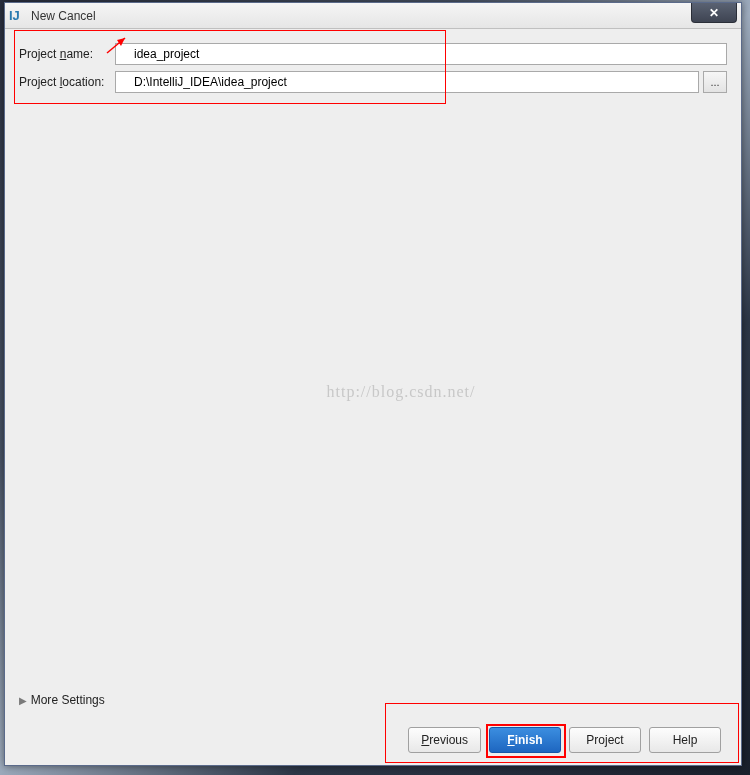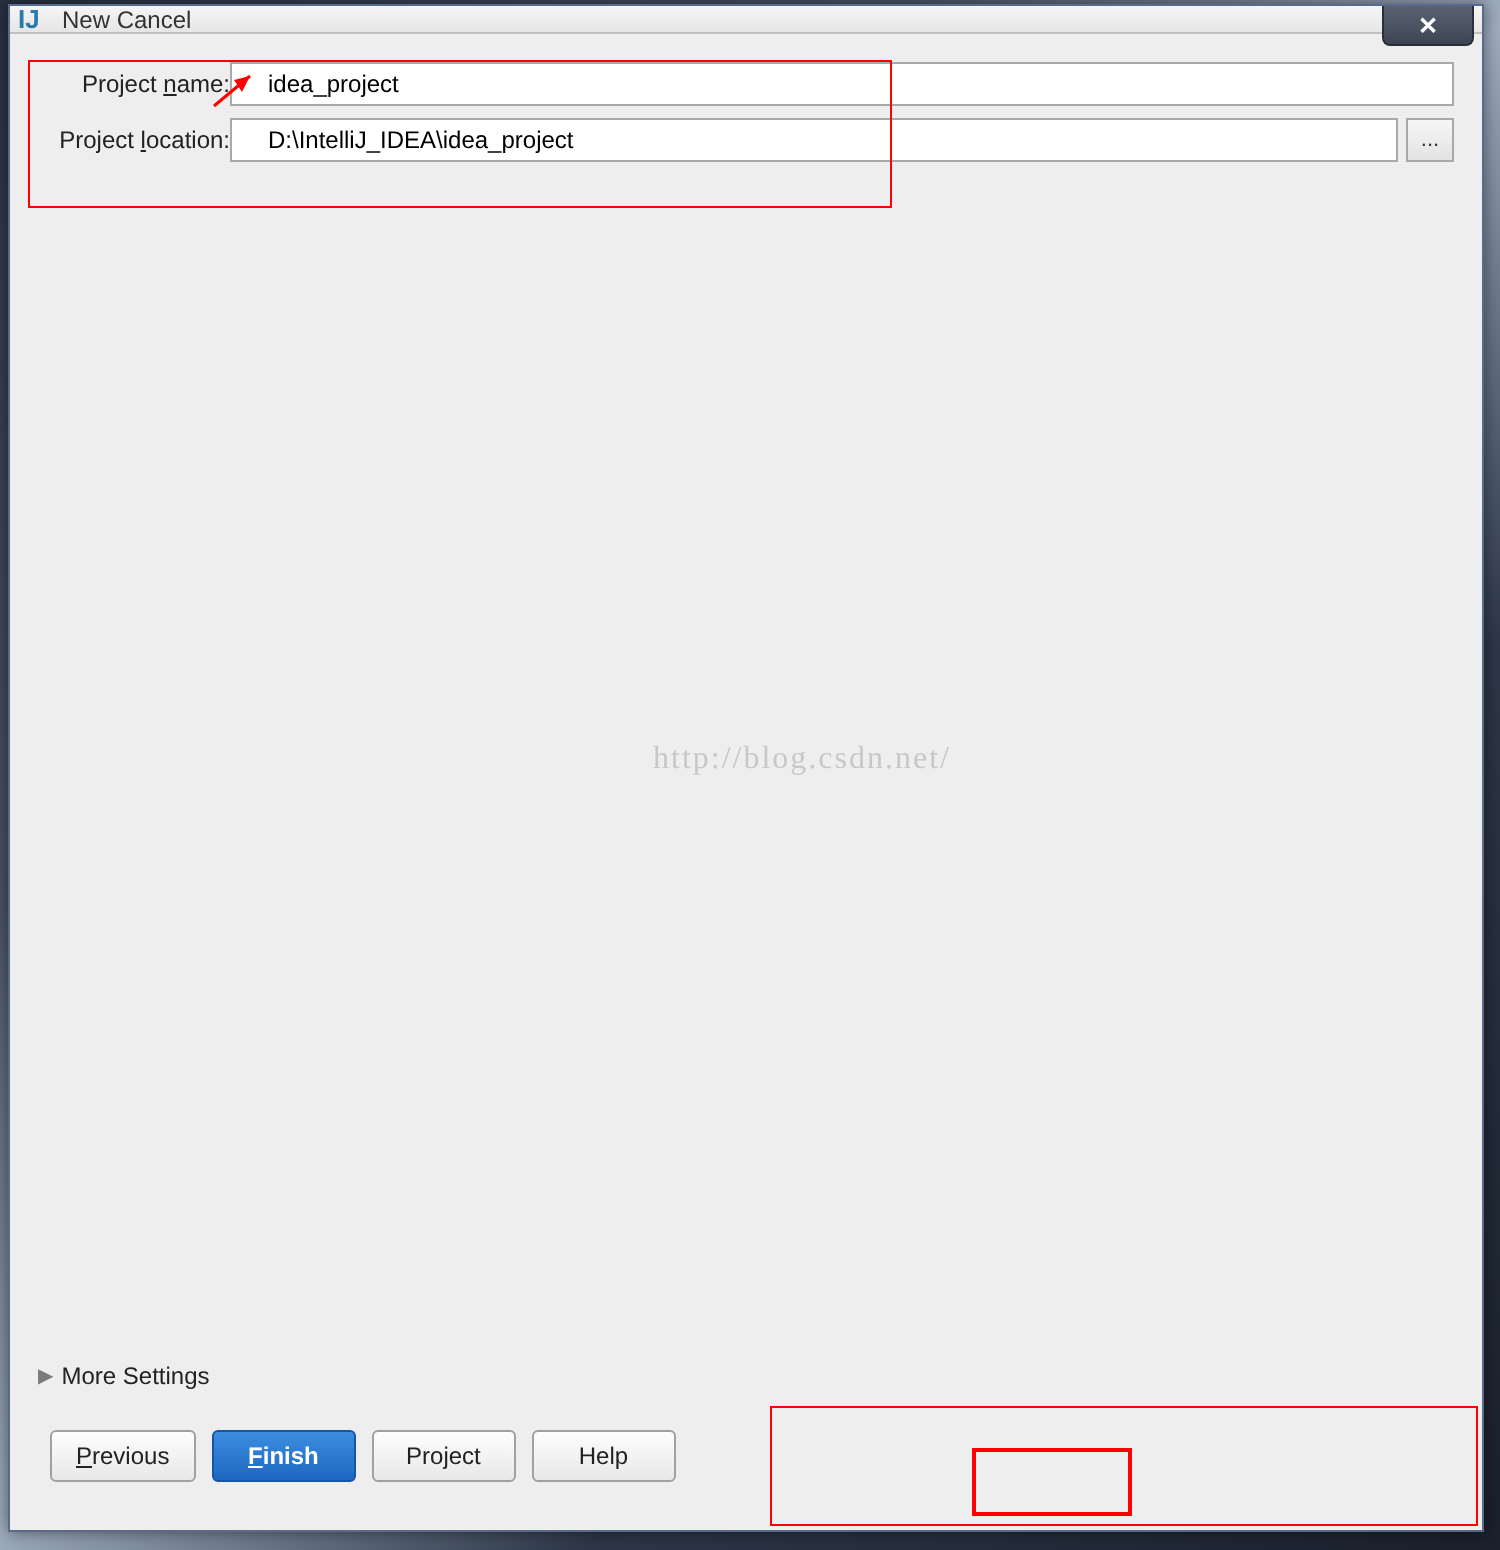--- a/index.html
+++ b/index.html
@@ -25,21 +25,21 @@
       position: absolute;
       top: 2px;
       left: 4px;
       width: 738px;
       height: 764px;
       background: #eeeeee;
       border: 1px solid #5a6a8a;
       box-shadow: 0 0 8px rgba(0,0,0,0.5);
     }
     .titlebar {
-      height: 14px;
+      height: 26px;
       background: linear-gradient(#f5f5f5, #e6e6e6);
       border-bottom: 1px solid #c0c0c0;
       display: flex;
       align-items: center;
       padding: 0 4px;
       position: relative;
     }
     .titlebar-icon {
       width: 16px;
       height: 16px;
@@ -84,21 +84,20 @@
     }
     .form-row {
       display: flex;
       align-items: center;
       margin-bottom: 6px;
     }
     .form-label {
       width: 96px;
       color: #222;
       font-size: 12px;
-      text-align: right;
     }
     .form-label .mnemonic {
       text-decoration: underline;
     }
     .form-input {
       flex: 1;
       height: 22px;
       border: 1px solid #a9a9a9;
       padding: 2px 18px;
       font-size: 12px;
@@ -155,20 +154,21 @@
       cursor: pointer;
       color: #222;
     }
     .more-settings-arrow {
       color: #7a7a7a;
       font-size: 10px;
       margin-right: 4px;
     }
     .button-bar {
       display: flex;
+      justify-content: flex-end;
       gap: 8px;
       padding: 10px 6px 12px 6px;
       position: relative;
     }
     .dlg-btn {
       min-width: 72px;
       height: 26px;
       border: 1px solid #a0a0a0;
       background: linear-gradient(#fdfdfd, #e8e8e8);
       border-radius: 3px;

